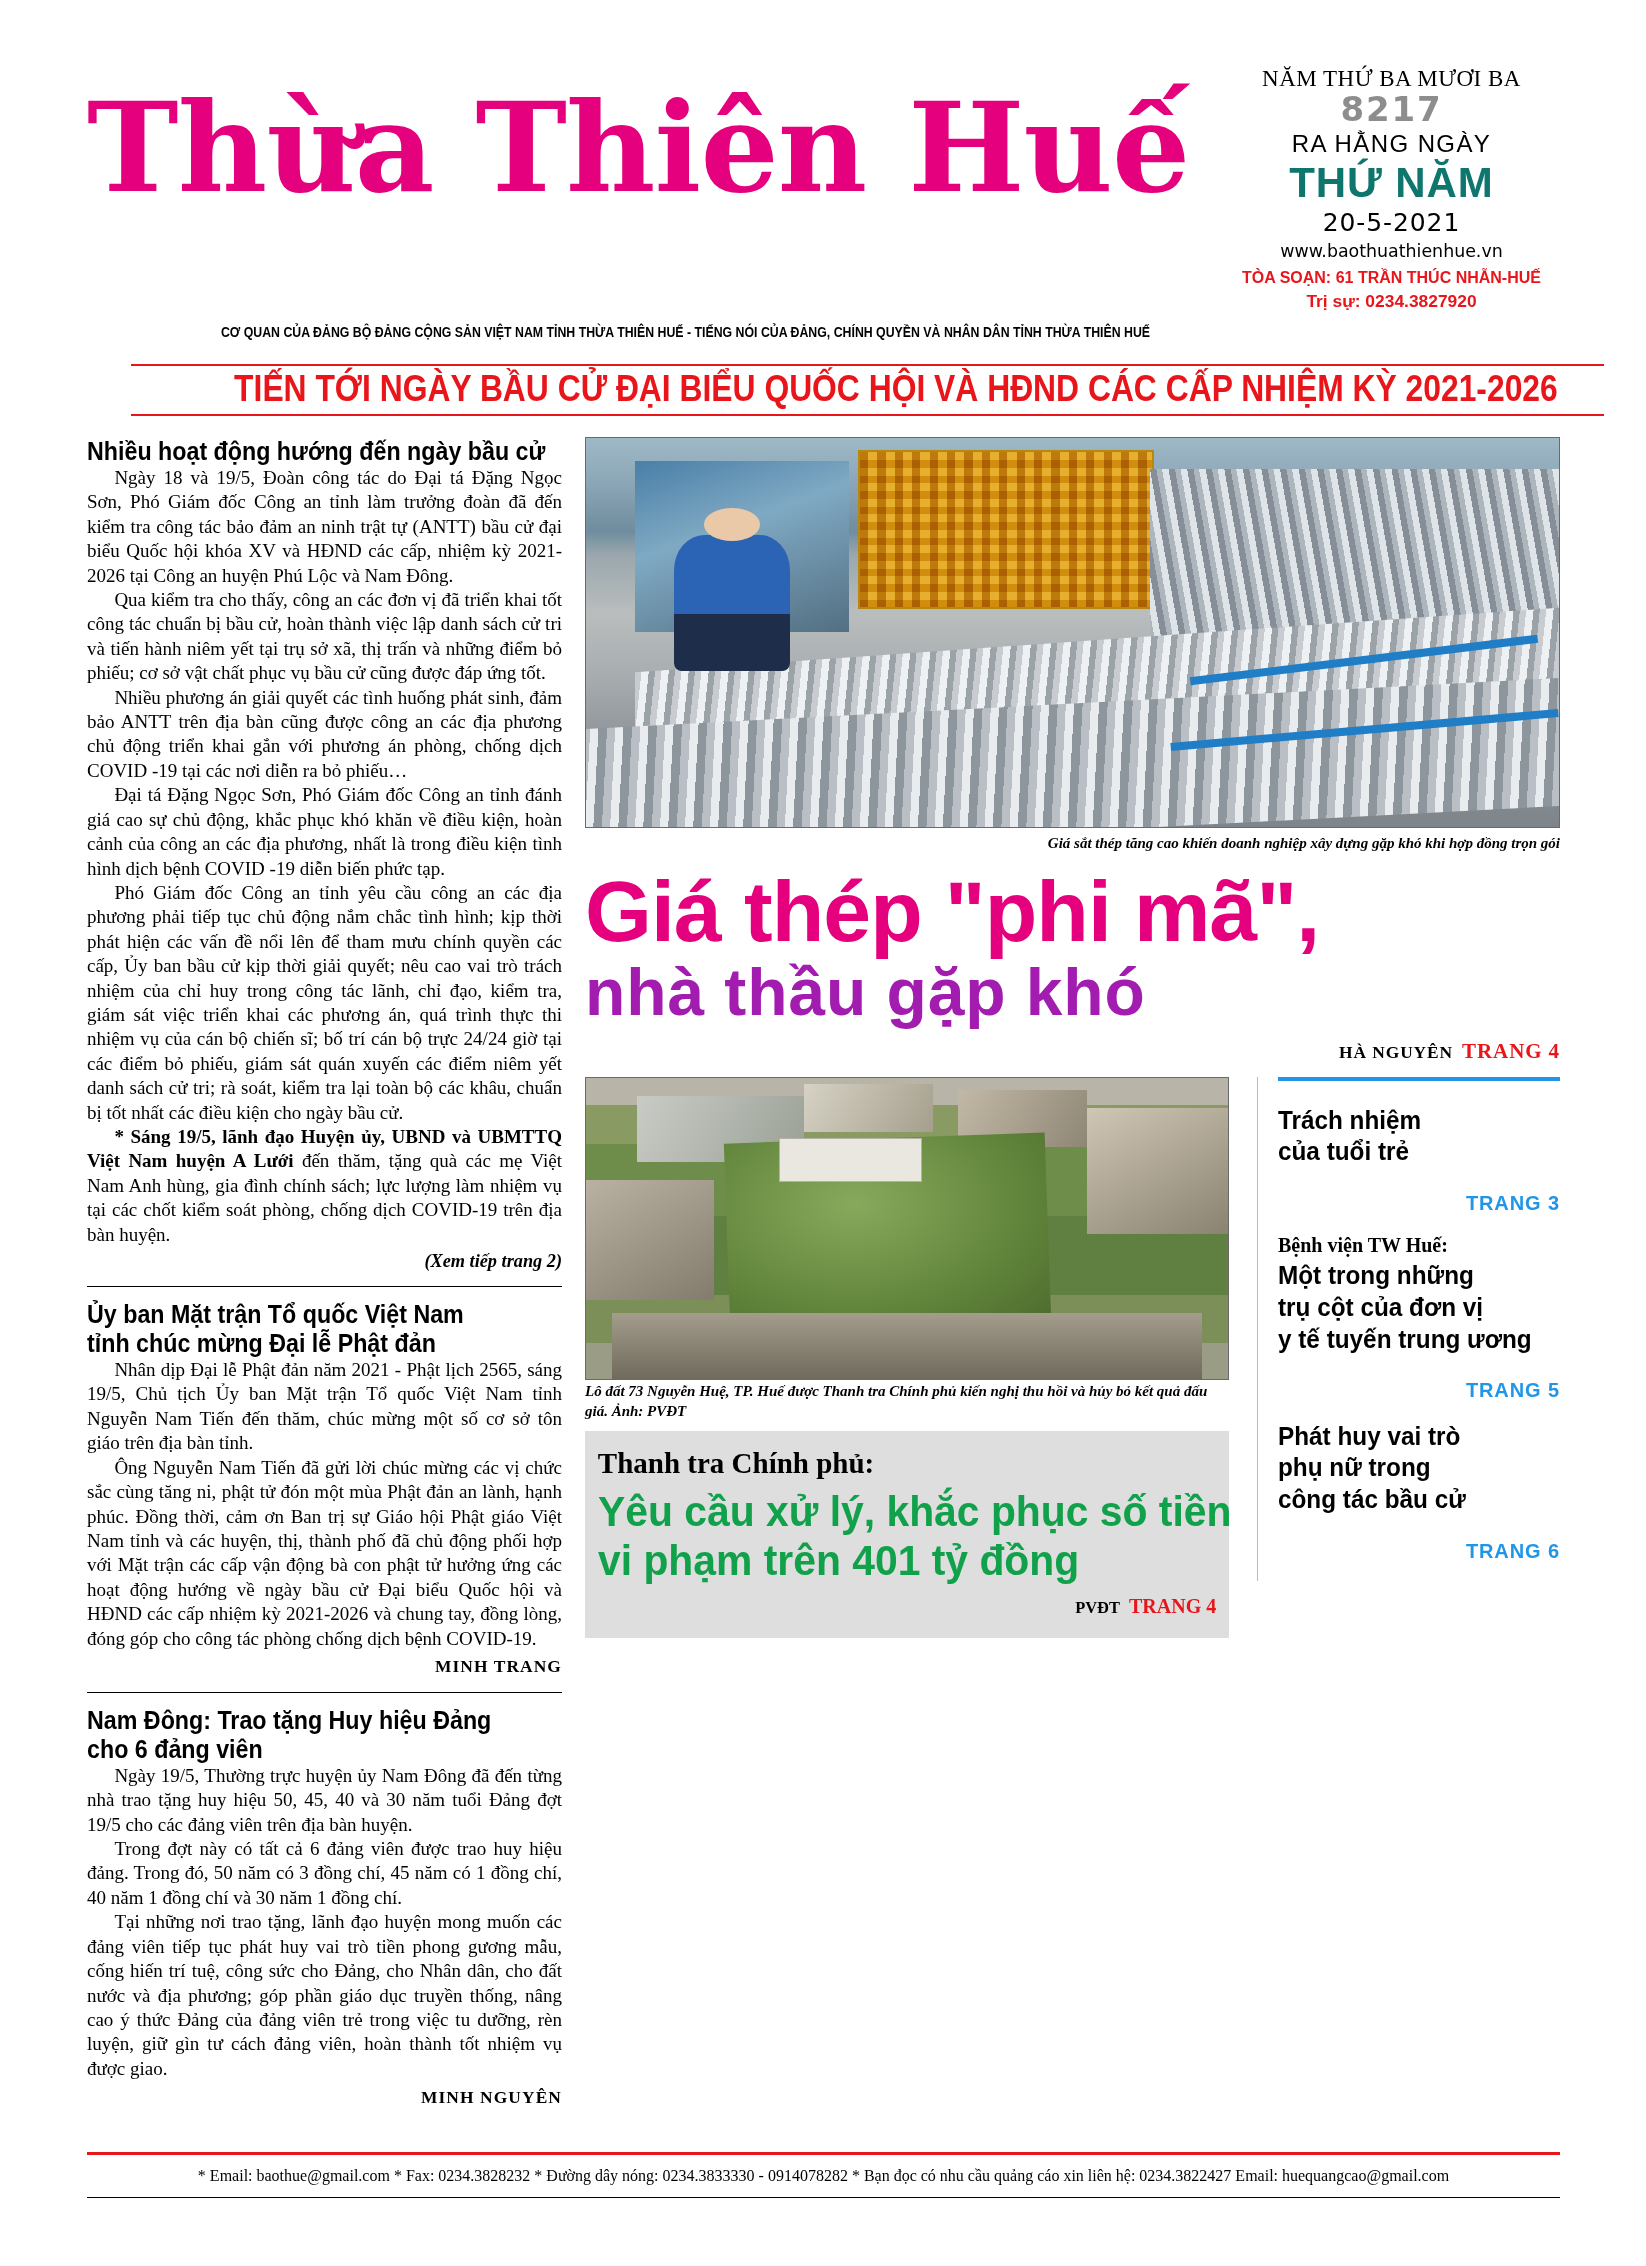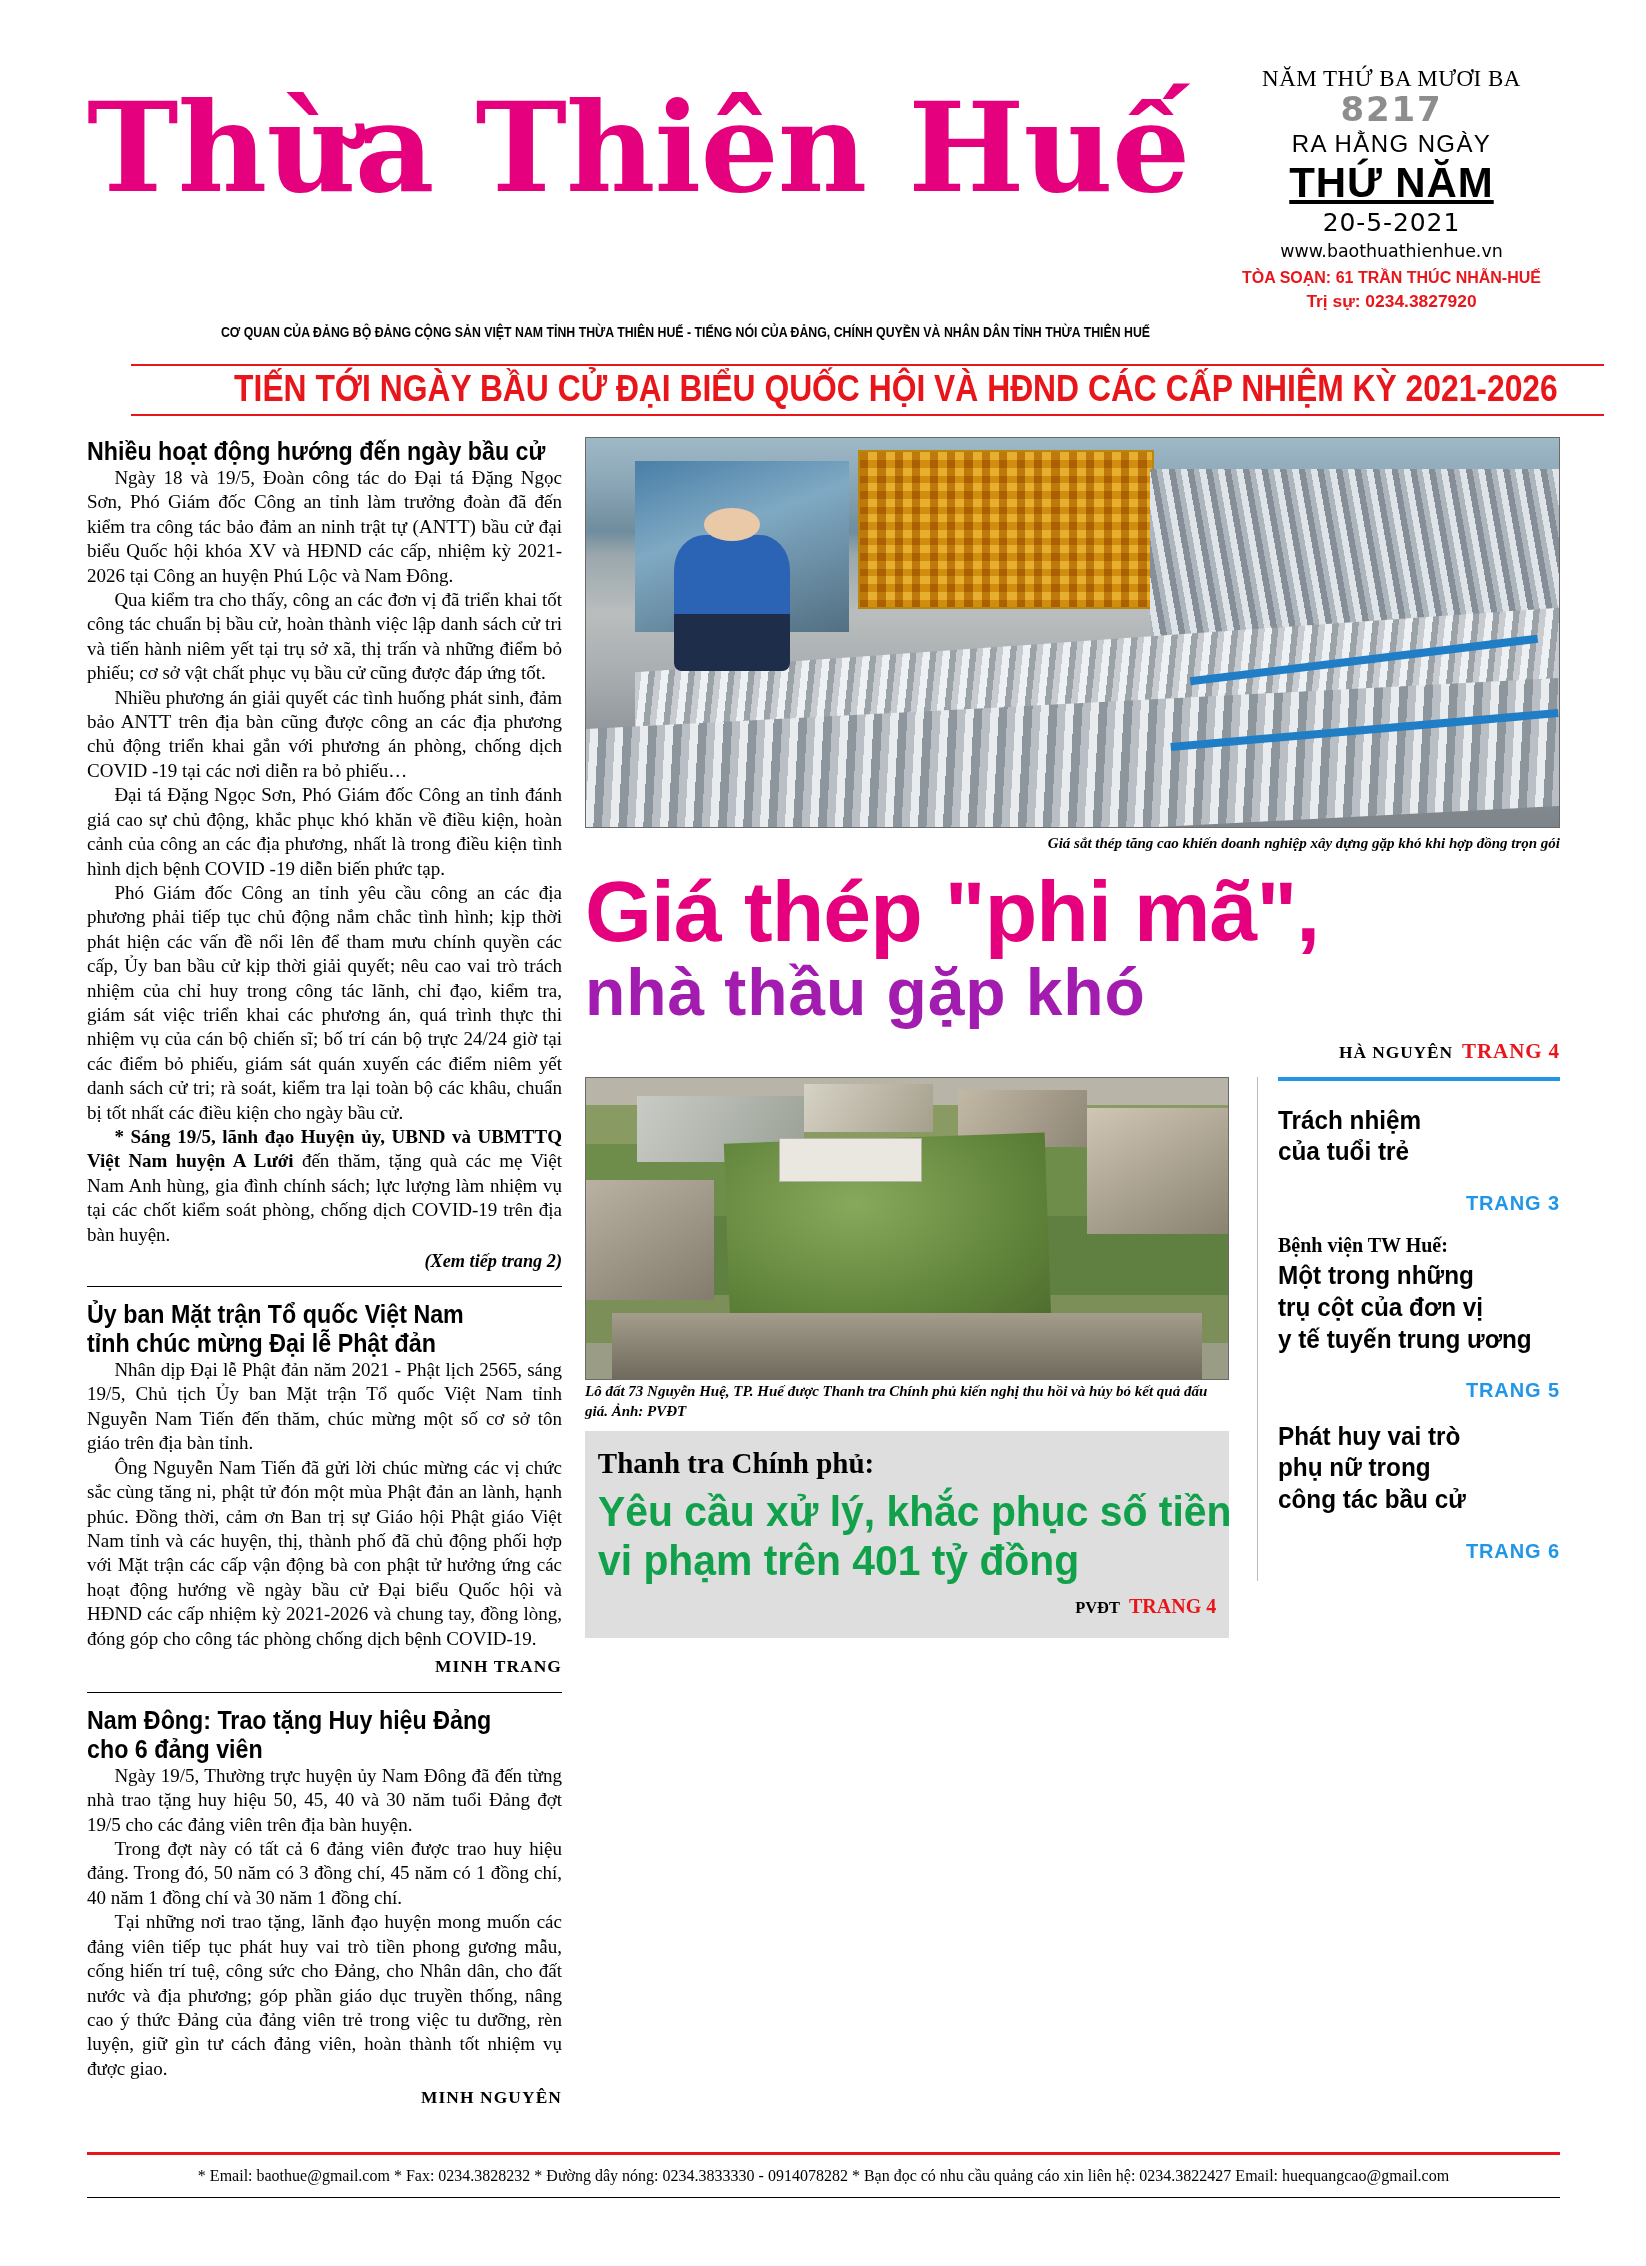--- a/index.html
+++ b/index.html
@@ -10,22 +10,22 @@
   .masthead{position:relative;height:356px;}
   .mast-title{position:absolute;left:87px;top:87px;width:1142px;font-family:"DejaVu Serif",serif;
     font-weight:bold;font-size:123px;line-height:1;color:#e5007d;letter-spacing:-0.9px;white-space:nowrap;}
   .mast-sub{position:absolute;left:64px;top:324px;width:1243px;text-align:center;
     font-family:"Liberation Sans",sans-serif;font-weight:bold;font-size:14px;
     transform:scaleX(0.88);transform-origin:center;white-space:nowrap;}
   .mast-right{position:absolute;right:35px;top:66px;width:365px;text-align:center;}
   .mr-year{font-family:"Liberation Serif",serif;font-size:23px;letter-spacing:0.5px;}
   .mr-issue{font-family:"DejaVu Sans",sans-serif;font-weight:bold;font-size:34px;color:#8d8d8d;line-height:1.05;letter-spacing:1.8px;}
   .mr-daily{font-family:"Liberation Sans",sans-serif;font-size:24px;letter-spacing:1.4px;line-height:1.3;}
-  .mr-day{font-family:"Liberation Sans",sans-serif;font-weight:bold;font-size:42px;color:#000000;
-    letter-spacing:0.9px;line-height:1.15;text-decoration:underline;}
+  .mr-day{font-family:"Liberation Sans",sans-serif;font-weight:bold;font-size:42px;color:#0f766e;
+    letter-spacing:0.9px;line-height:1.15;}
   .mr-date{font-family:"DejaVu Sans",sans-serif;font-size:25px;letter-spacing:0.9px;line-height:1.25;}
   .mr-web{font-family:"DejaVu Sans",sans-serif;font-size:17.4px;line-height:1.5;}
   .mr-office{font-family:"Liberation Sans",sans-serif;font-weight:bold;font-size:17.4px;color:#e8161b;
     transform:scaleX(0.92);transform-origin:center;white-space:nowrap;line-height:1.45;}
   .mr-phone{font-family:"Liberation Sans",sans-serif;font-weight:bold;font-size:17.4px;color:#e8161b;line-height:1.35;}
 
   
   .banner-wrap{position:absolute;left:0;top:364px;width:1647px;padding-left:44px;}
   .banner{margin:0 87px;border-top:2.7px solid #e8161b;border-bottom:2.7px solid #e8161b;padding:3.7px 0 5.5px;}
   .banner-txt{font-family:"Liberation Sans",sans-serif;font-weight:bold;font-size:37px;color:#e8161b;

